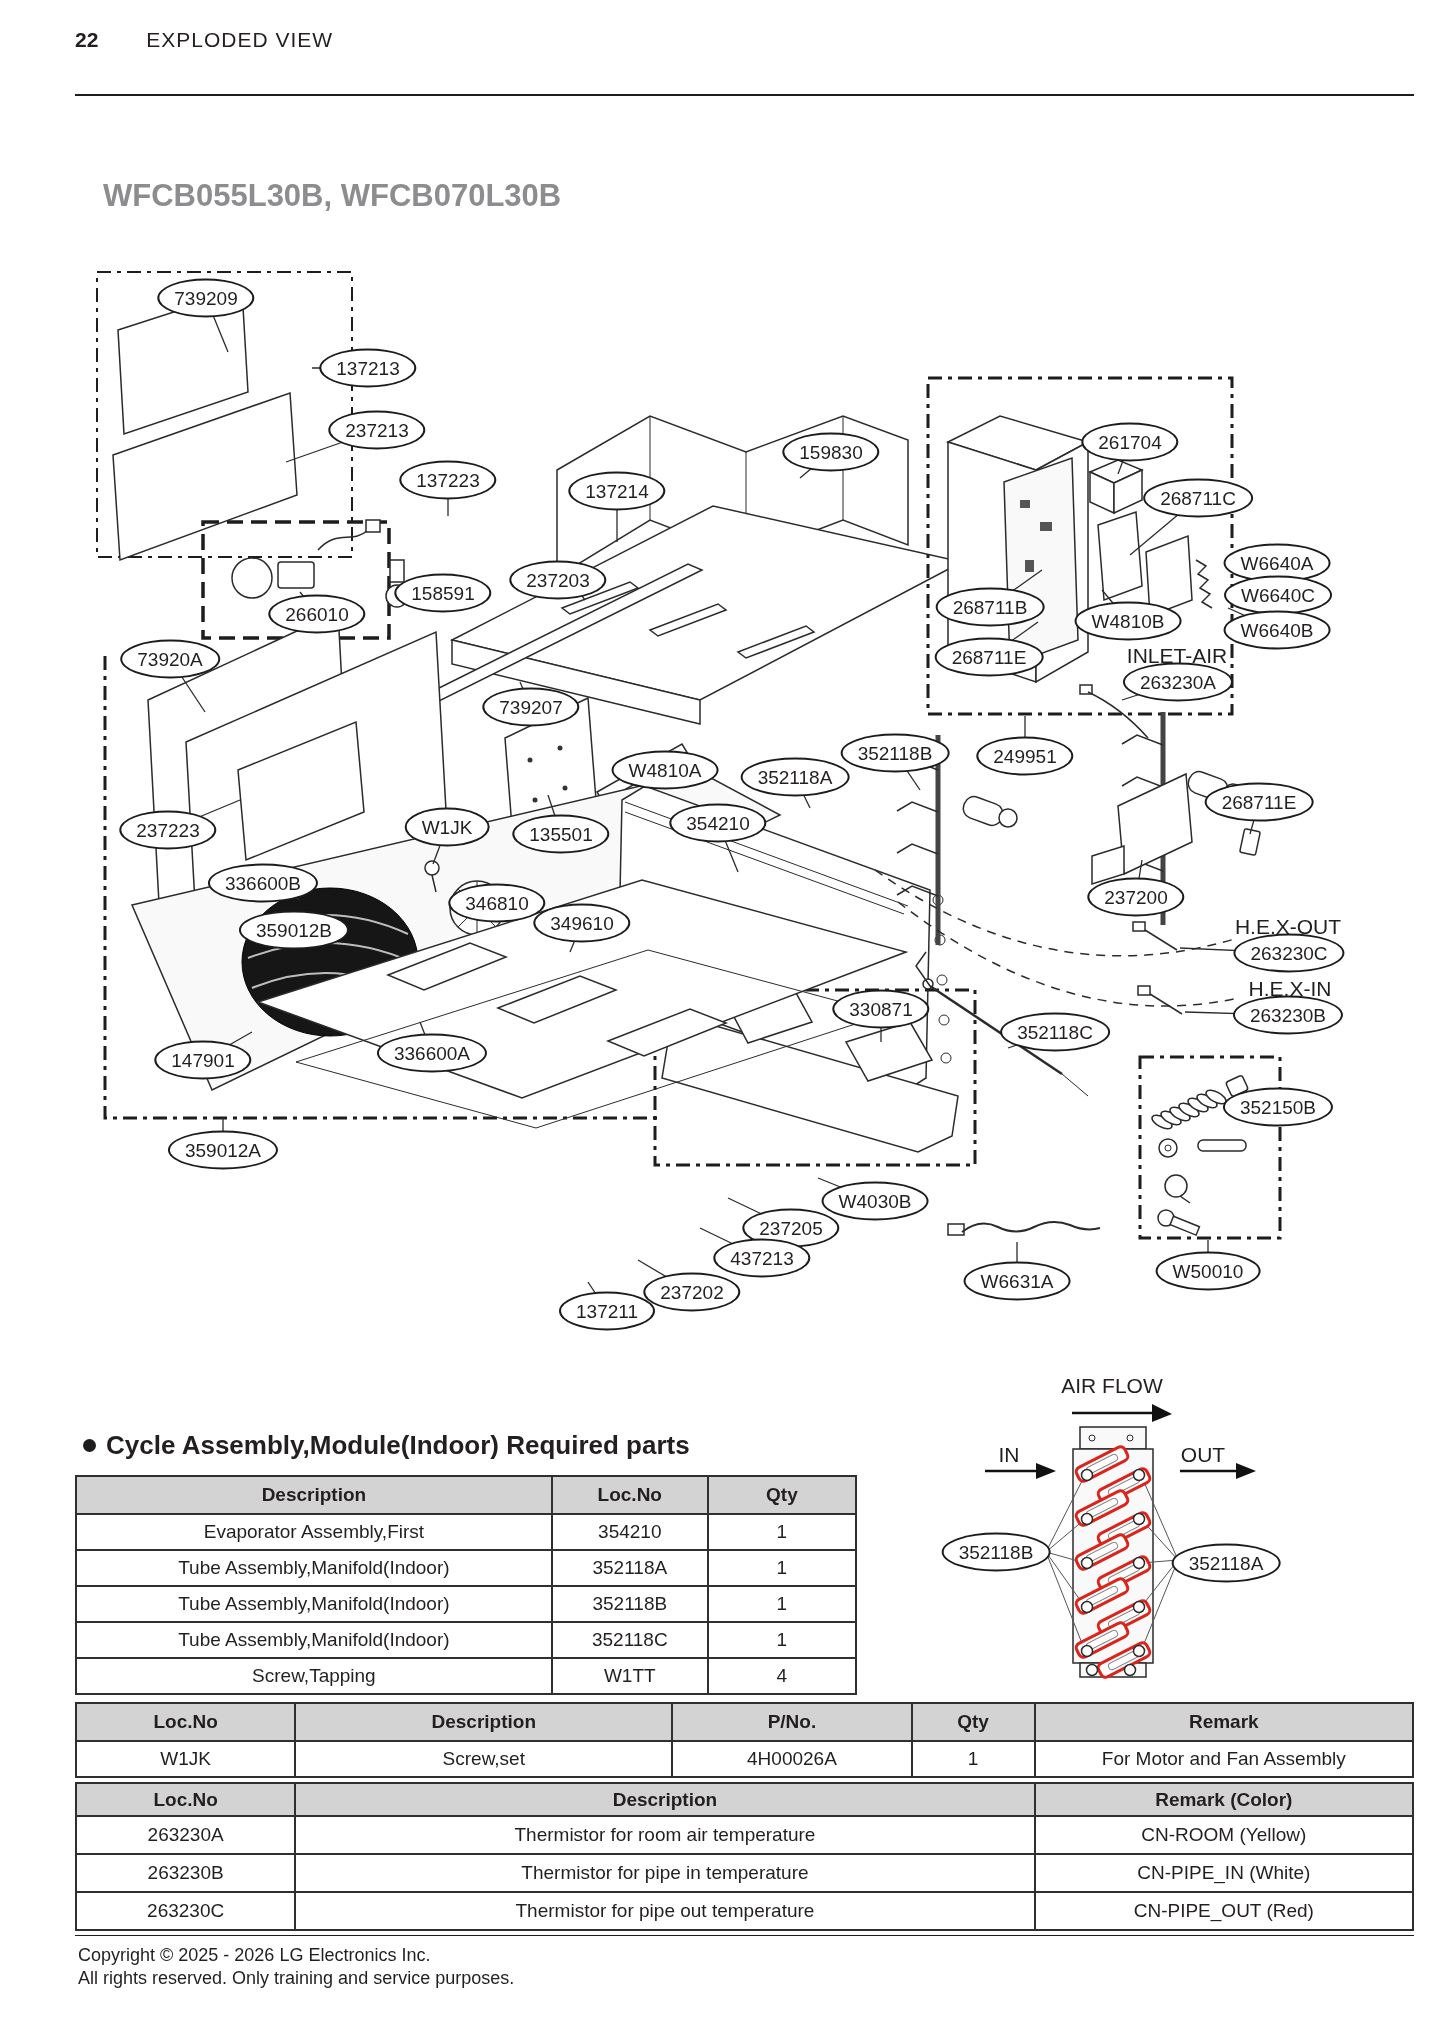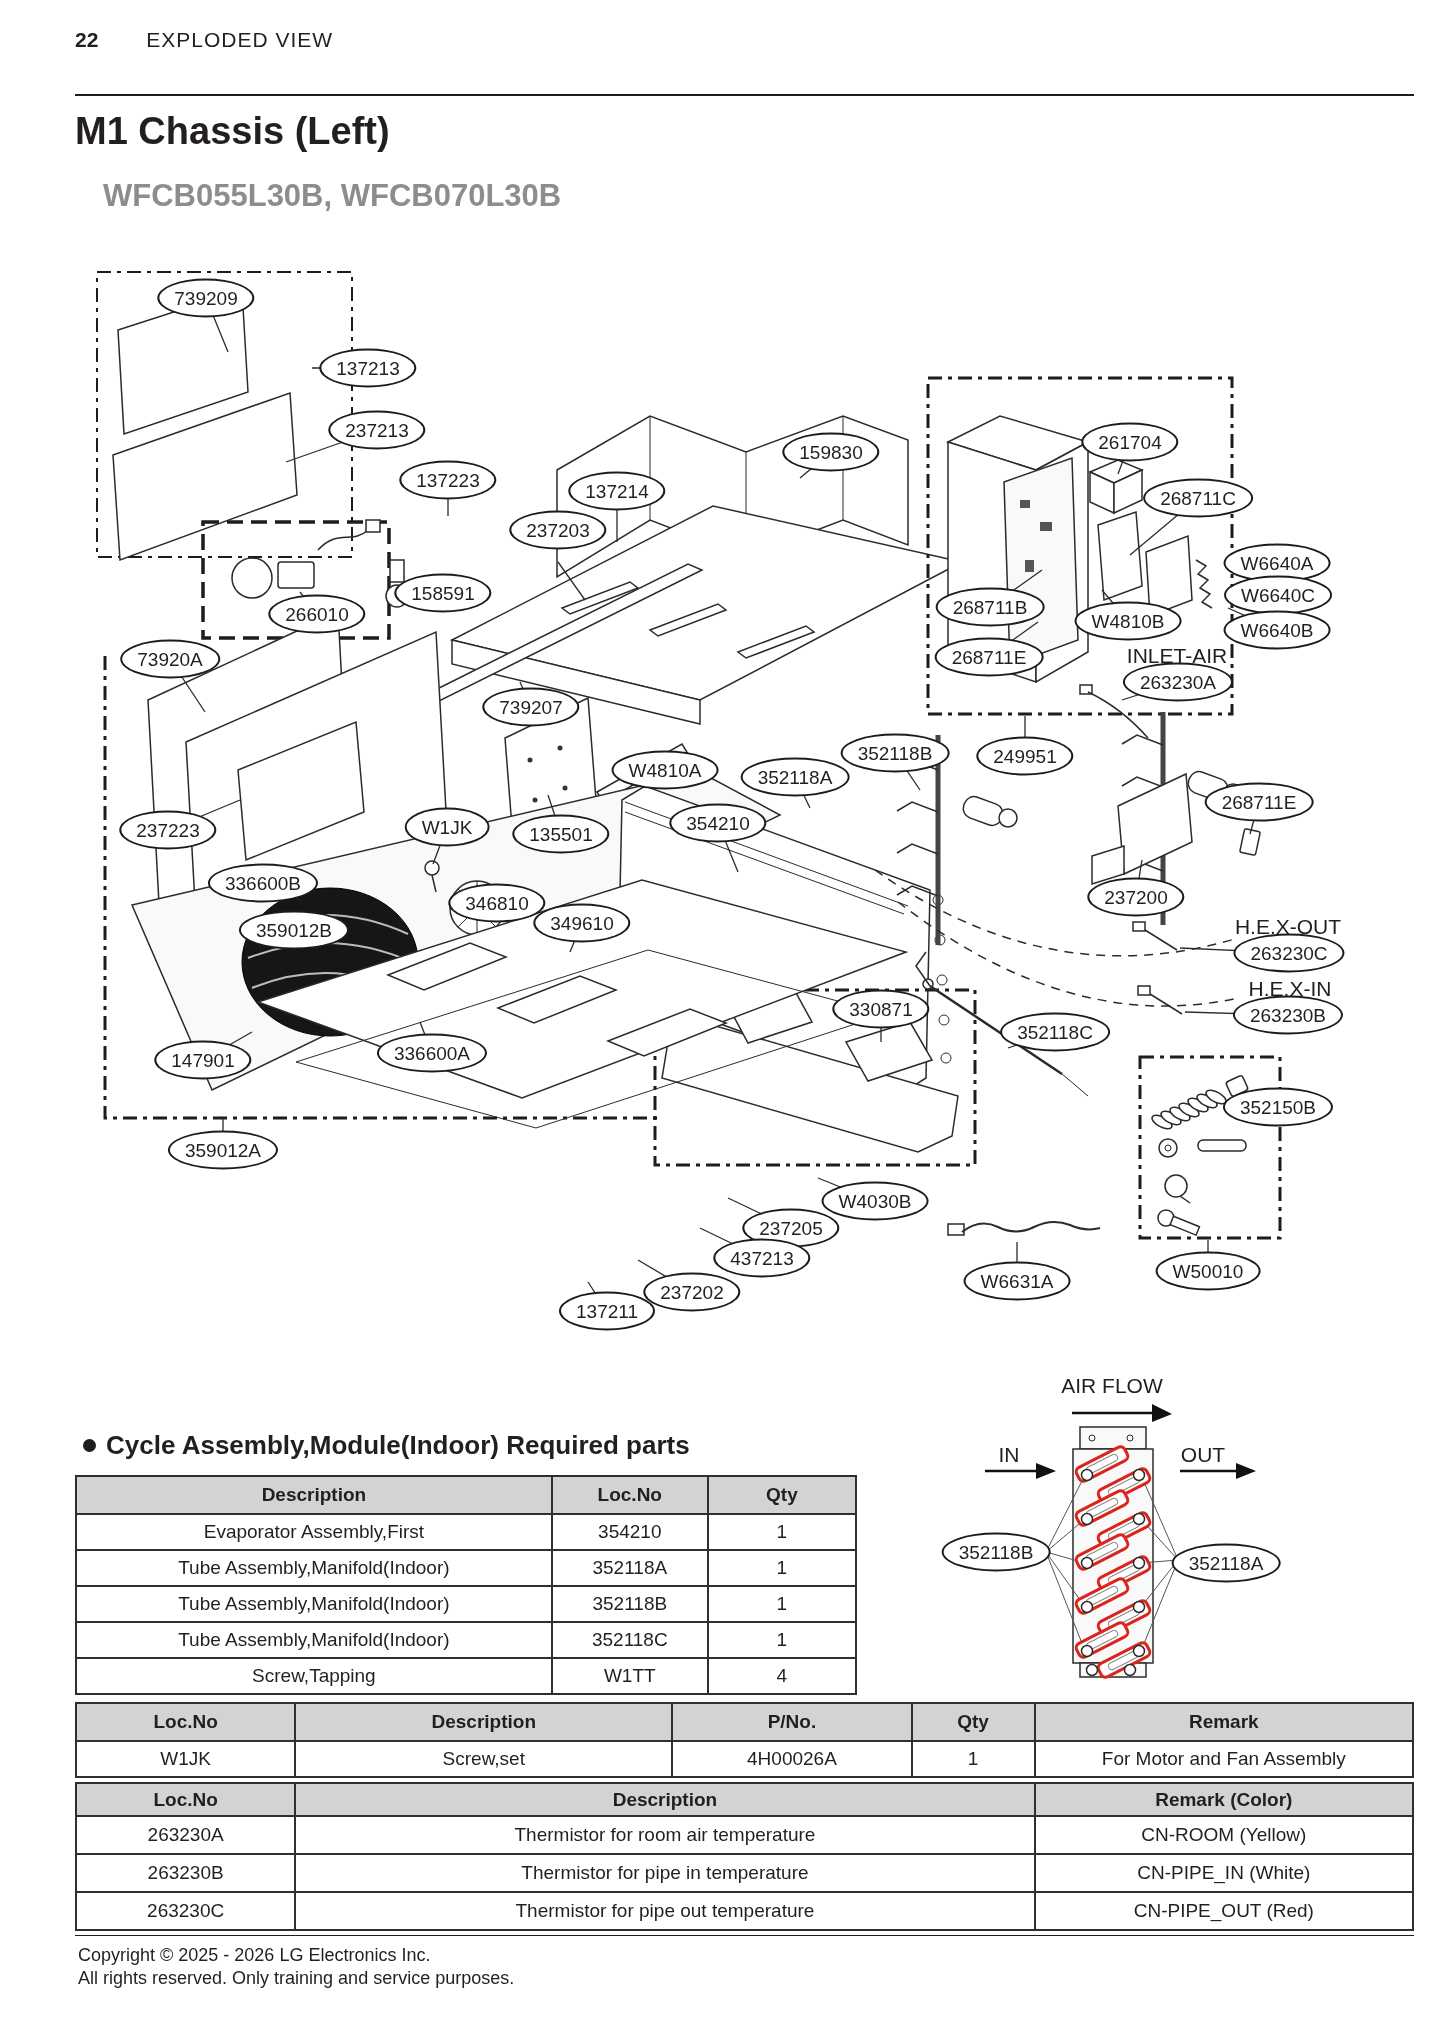--- a/index.html
+++ b/index.html
@@ -56,21 +56,20 @@
 </head>
 <body>
 
 <div class="page">
 
   <div class="page-head">
     <span class="page-num">22</span>
     <span class="page-section">EXPLODED VIEW</span>
   </div>
   <div class="head-rule"></div>
-  <div class="doc-title">M1 Chassis (Left)</div>
   <div class="doc-models">WFCB055L30B, WFCB070L30B</div>
 
   <svg id="bg" width="1434" height="2024" viewBox="0 0 1434 2024">
 
     <rect class="d1t" x="97" y="272" width="255" height="285"></rect>
     <polygon class="fw" points="118,330 242,290 248,392 124,434"></polygon>
     <polygon class="fw" points="113,455 290,393 297,495 120,560"></polygon>
 
     <rect class="d2" x="203" y="522" width="186" height="116"></rect>
     <circle class="fw" cx="252" cy="578" r="20"></circle>
@@ -346,21 +345,21 @@
       <div class="part-label" style="left: 831px; top: 452px;">159830</div>
       <div class="part-label" style="left: 1130px; top: 442px;">261704</div>
       <div class="part-label" style="left: 1198px; top: 498px;">268711C</div>
       <div class="part-label" style="left: 1277px; top: 563px;">W6640A</div>
       <div class="part-label" style="left: 1278px; top: 595px;">W6640C</div>
       <div class="part-label" style="left: 1277px; top: 630px;">W6640B</div>
       <div class="part-label" style="left: 990px; top: 607px;">268711B</div>
       <div class="part-label" style="left: 1128px; top: 621px;">W4810B</div>
       <div class="part-label" style="left: 1178px; top: 682px;">263230A</div>
       <div class="part-label" style="left: 989px; top: 657px;">268711E</div>
-      <div class="part-label" style="left: 558px; top: 530px;">237203</div>
+      <div class="part-label" style="left: 558px; top: 580px;">237203</div>
       <div class="part-label" style="left: 443px; top: 593px;">158591</div>
       <div class="part-label" style="left: 317px; top: 614px;">266010</div>
       <div class="part-label" style="left: 170px; top: 659px;">73920A</div>
       <div class="part-label" style="left: 531px; top: 707px;">739207</div>
       <div class="part-label" style="left: 1025px; top: 756px;">249951</div>
       <div class="part-label" style="left: 895px; top: 753px;">352118B</div>
       <div class="part-label" style="left: 665px; top: 770px;">W4810A</div>
       <div class="part-label" style="left: 795px; top: 777px;">352118A</div>
       <div class="part-label" style="left: 718px; top: 823px;">354210</div>
       <div class="part-label" style="left: 1259px; top: 802px;">268711E</div>

